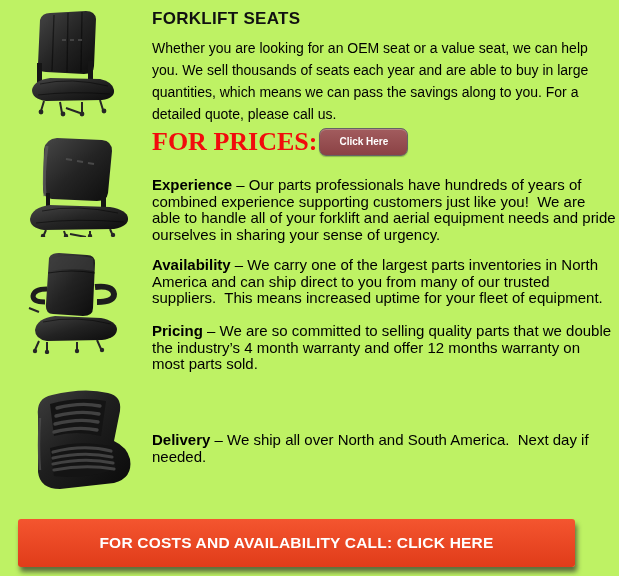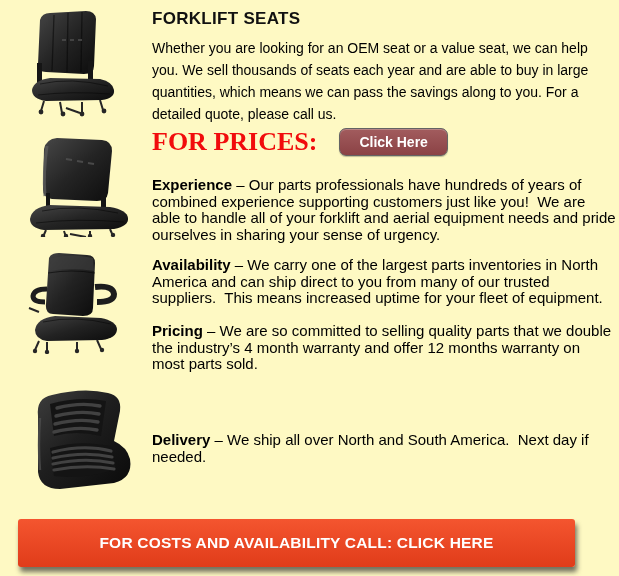--- a/index.html
+++ b/index.html
@@ -1,21 +1,21 @@
 <!DOCTYPE html>
 <html><head>
 <meta charset="utf-8">
 <style>
   * { margin: 0; padding: 0; box-sizing: border-box; }
   html, body { background: #ffffff; }
   .page {
     position: relative;
     width: 619px;
     height: 576px;
-    background: #fef9c3;
+    background: #bef264;
     font-family: "Liberation Sans", sans-serif;
     color: #000000;
     overflow: hidden;
   }
 
   
   .seat { position: absolute; }
   .seat svg { display: block; width: 100%; height: 100%; }
   .seat-1 { left: 15px; top: 8px;   width: 112px; height: 112px; }
   .seat-2 { left: 15px; top: 133px; width: 122px; height: 104px; }
@@ -27,32 +27,32 @@
     position: absolute; left: 152px; top: 9px;
     font-size: 17px; font-weight: bold; letter-spacing: 0.3px;
     color: #111111;
   }
   .intro {
     position: absolute; left: 152px; top: 37px; width: 464px;
     font-size: 14px; line-height: 22px; white-space: pre-wrap;
   }
   .prices-row {
     position: absolute; left: 152px; top: 126px; height: 31px;
-    display: flex; align-items: center; gap: 22px;
+    display: flex; align-items: center; gap: 2px;
   }
   .for-prices {
     font-family: "Liberation Serif", serif;
     font-size: 26px; font-weight: bold; color: #f10c0c;
     line-height: 1;
   }
   .click-btn {
     height: 28px; padding: 0 19px;
     background: linear-gradient(#a25c5e, #8b4245);
     border: 1px solid #646464; border-radius: 7px;
-    color: #ffffff; font-weight: bold; font-size: 14px;
+    color: #ffffff; font-weight: bold; font-size: 10px;
     font-family: "Liberation Sans", sans-serif;
     box-shadow: inset 0 1px 0 rgba(255,255,255,0.25), 0 1px 1px rgba(0,0,0,0.25);
     cursor: pointer;
   }
   .feature {
     position: absolute; left: 152px; width: 464px;
     font-size: 15px; line-height: 16.6px; white-space: pre-wrap;
   }
   .f-0 { top: 177px; }
   .f-1 { top: 257px; }

